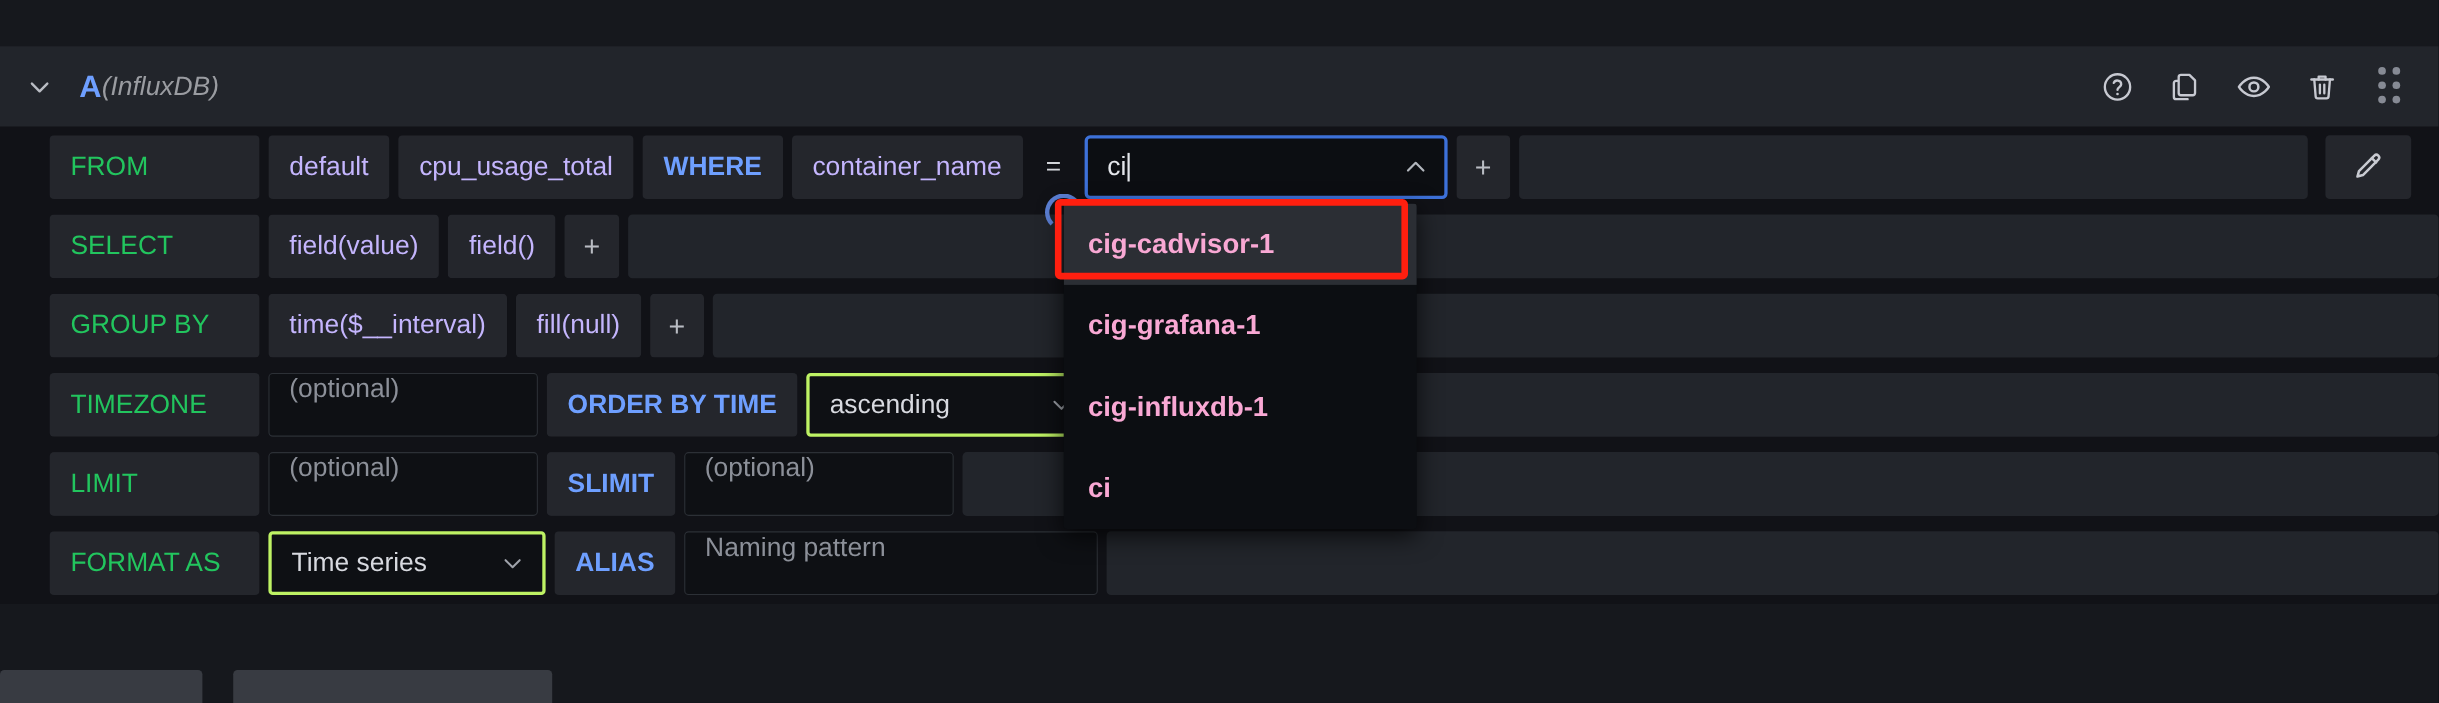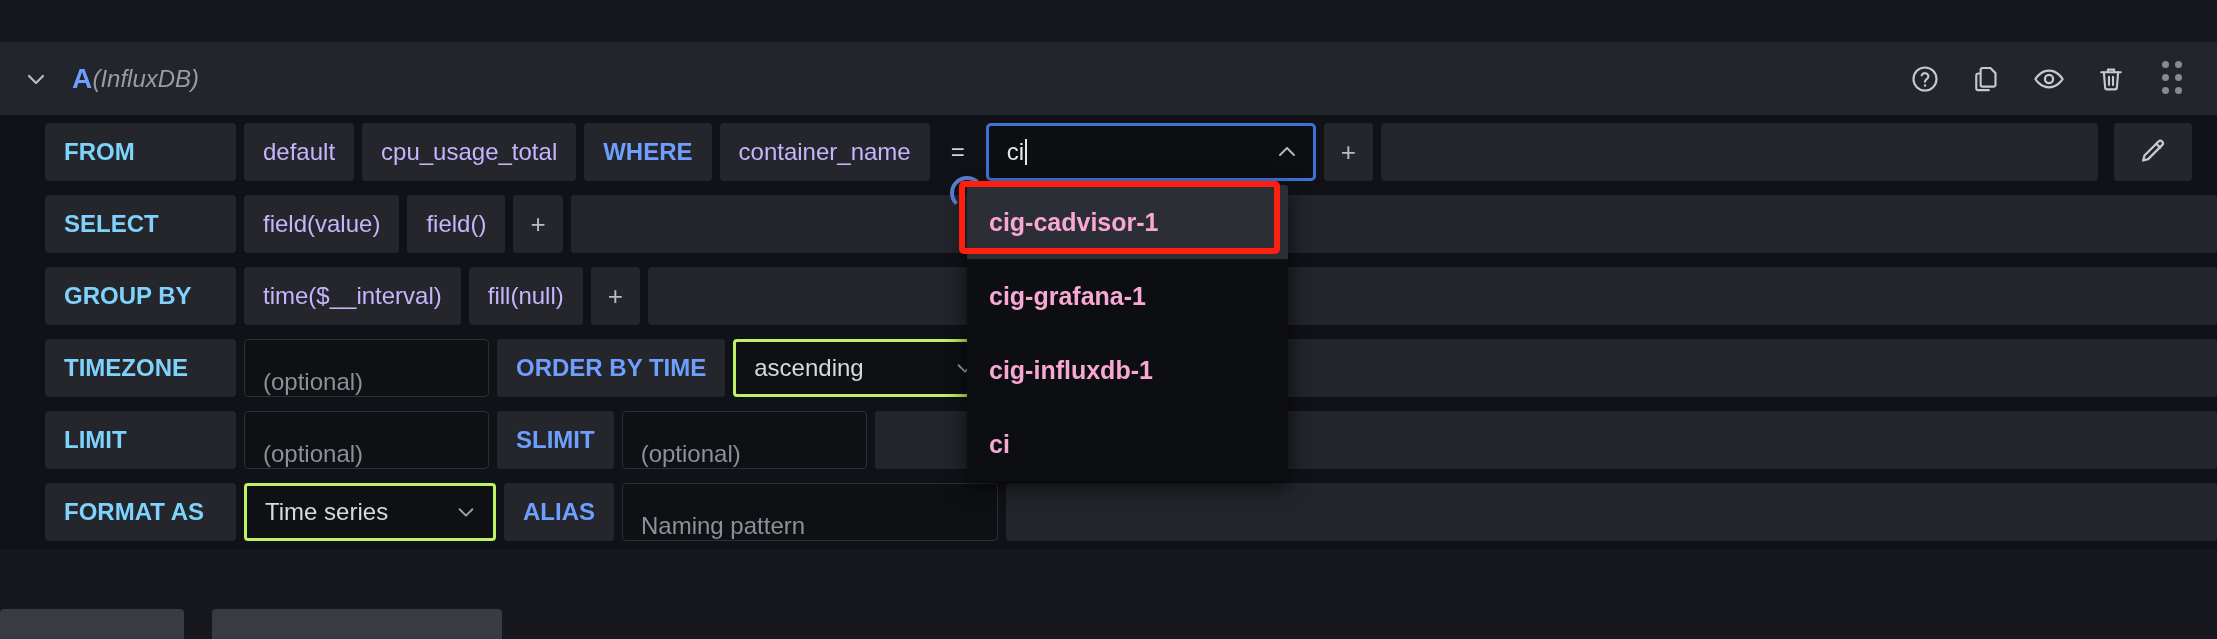--- a/index.html
+++ b/index.html
@@ -122,22 +122,22 @@
     padding: 0 18px;
     font-size: 24px;
     color: #c4b5fd;
     cursor: pointer;
     white-space: nowrap;
     flex: 0 0 auto;
     border: 1px solid transparent;
   }
   .seg.label {
     width: 191px;
-    color: #7dd3fc;
-    font-weight: 700;
+    color: #22c55e;
+    font-weight: 400;
     cursor: default;
   }
   .seg.plus {
     color: #b9bcc3;
     padding: 0 16px;
     justify-content: center;
     min-width: 44px;
     font-size: 26px;
   }
   .seg.blue-kw {
@@ -157,21 +157,21 @@
     flex: 1 1 auto;
     min-width: 0;
   }
 
   
   .inp {
     background: #0e1014;
     border: 1px solid #2c3036;
     border-radius: 4px;
     display: flex;
-    align-items: flex-end;
+    align-items: flex-start;
     padding: 0 18px;
     font-size: 24px;
     color: #8e9198;
     flex: 0 0 auto;
     cursor: text;
   }
   .inp .ph { color: #8c9099; }
 
   
   .sel {

